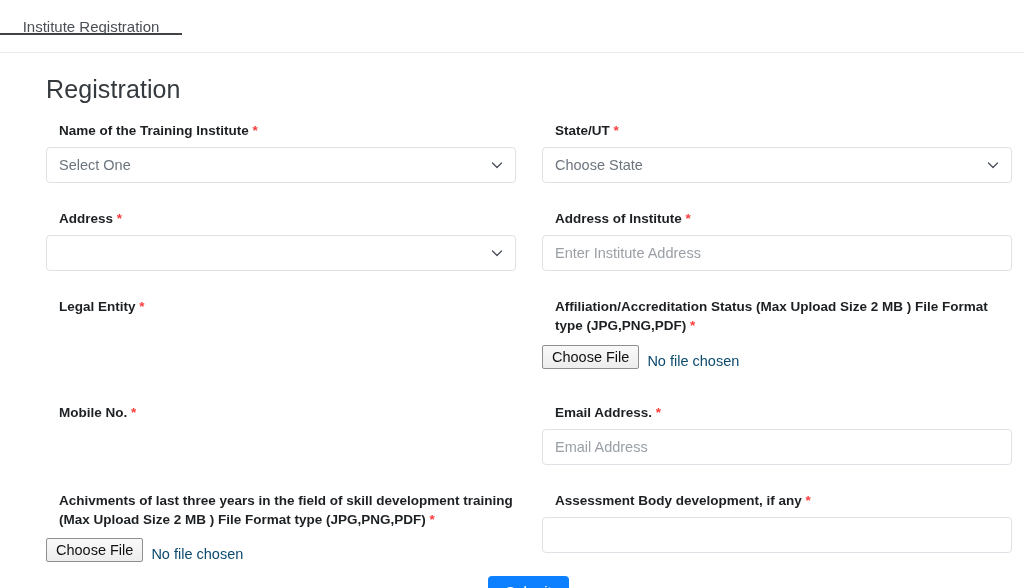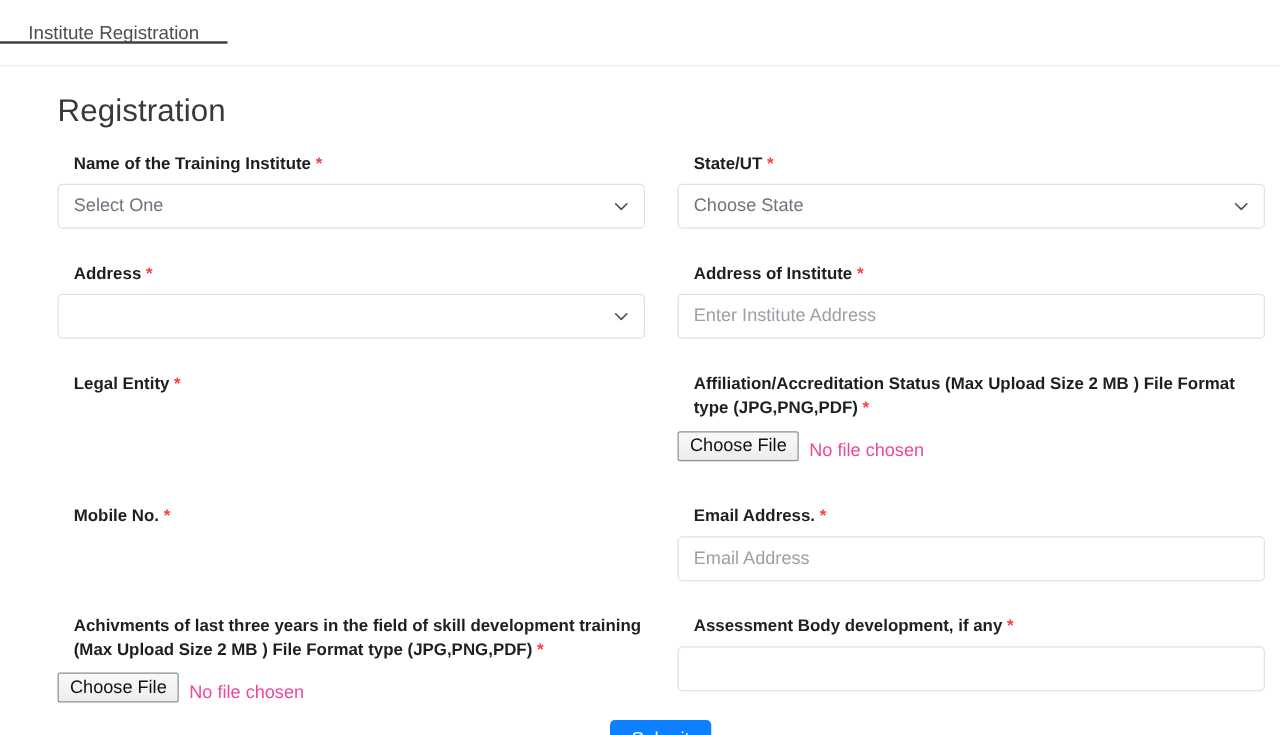--- a/index.html
+++ b/index.html
@@ -135,21 +135,21 @@
     border-radius: 2px;
     background: linear-gradient(#f9f9f9, #ededed);
     color: #101010;
     font-size: 14.5px;
     font-family: "Liberation Sans", sans-serif;
     cursor: pointer;
     white-space: nowrap;
   }
   .file-name {
     margin-left: 8px;
-    color: #ec4899;
+    color: #0c4a6e;
     font-size: 14.5px;
     white-space: nowrap;
   }
 
   
   .row-sp-1 { height: 26px; }
   .row-sp-2 { height: 26px; }
   .row-sp-3 { height: 34px; }
   .row-sp-4 { height: 26px; }
 

